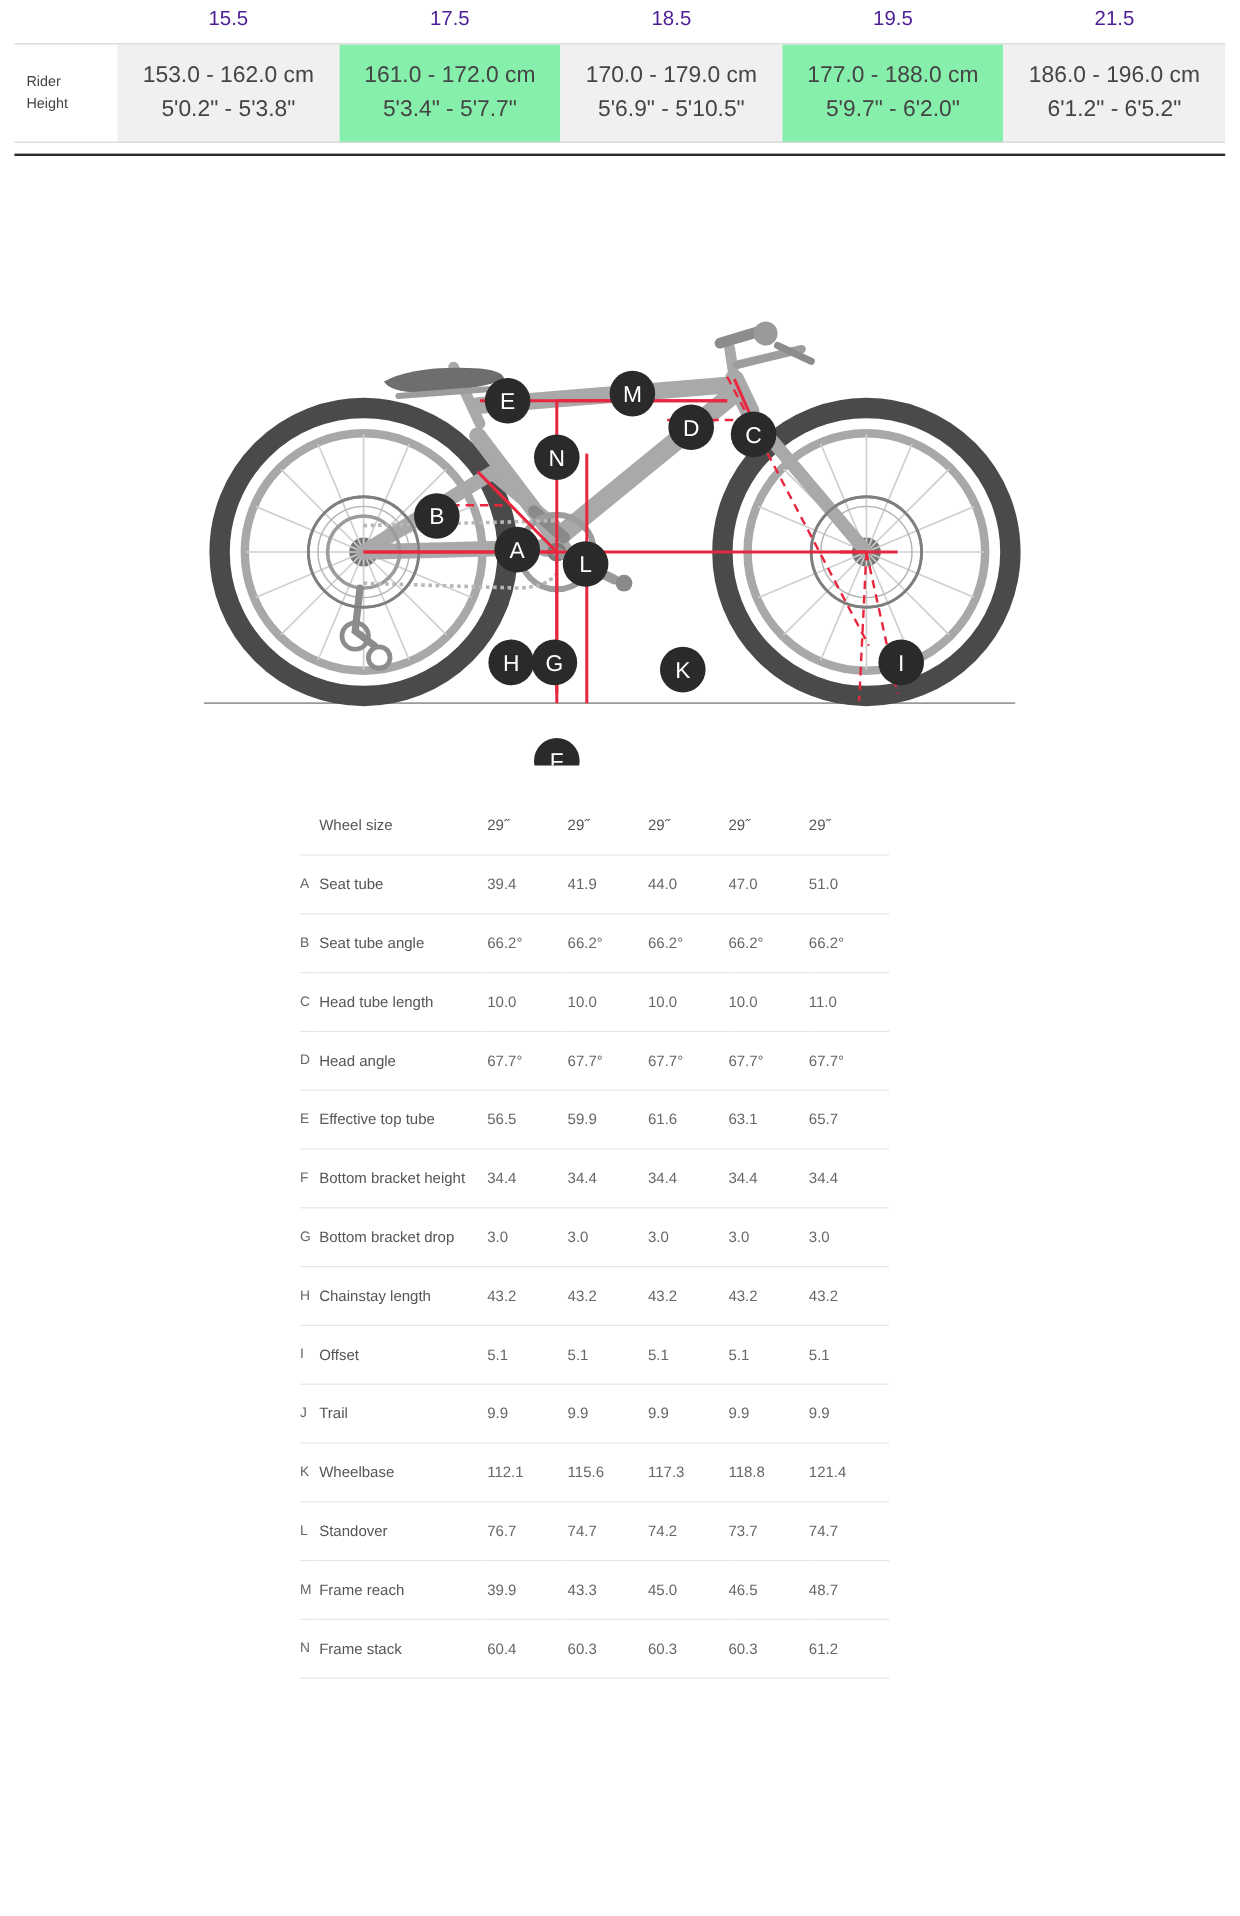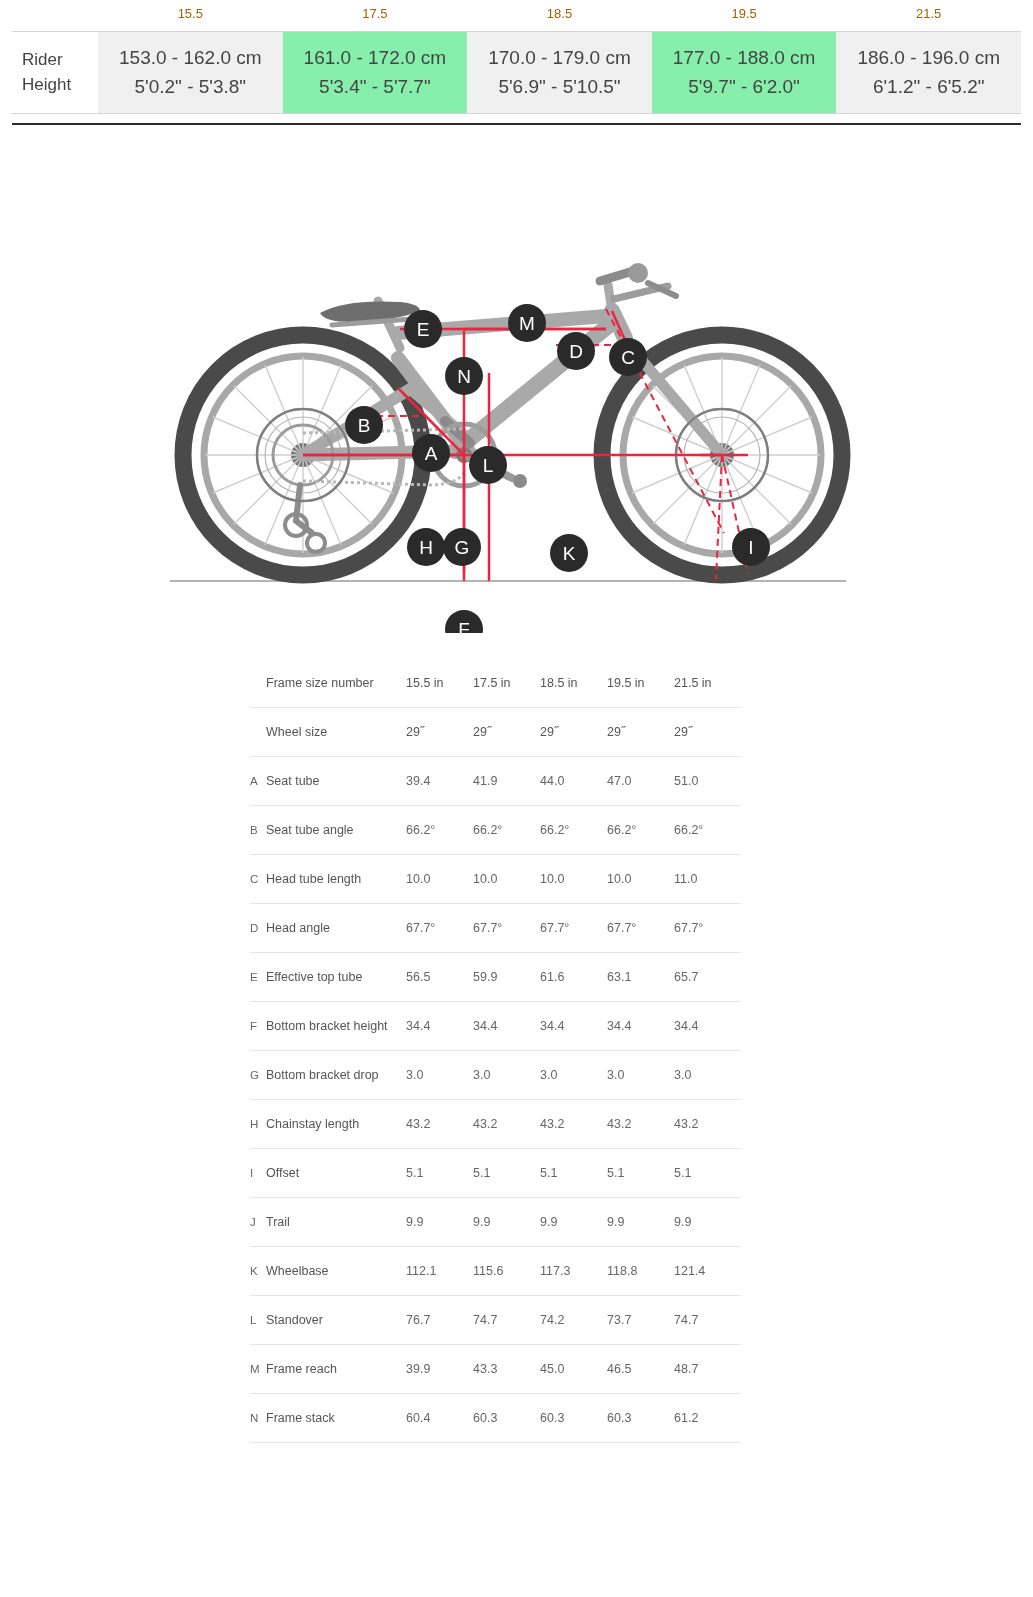--- a/index.html
+++ b/index.html
@@ -21,38 +21,38 @@
     width: 1009px;
     margin: 0 12px;
     border-collapse: collapse;
     table-layout: fixed;
   }
   .size-table th, .size-table td {
     text-align: center;
     font-weight: normal;
   }
   .size-head th {
-    font-size: 13px;
-    color: #a16207;
+    font-size: 17px;
+    color: #4c1d95;
     padding: 6px 0 10px 0;
     border: none;
   }
   .size-head th.corner { width: 86px; }
   .size-table tbody td {
     border-top: 1px solid #d5d5d5;
     border-bottom: 1px solid #d5d5d5;
     padding: 12px 4px;
     font-size: 19px;
     color: #444;
     line-height: 1.5;
   }
   .size-table tbody td.rowlabel {
     text-align: left;
     padding-left: 10px;
-    font-size: 17px;
+    font-size: 12px;
     color: #444;
     border-right: none;
     background: #fff;
     line-height: 1.45;
   }
   .shade-a { background: #f0f0f0; }
   .shade-b { background: #86efac; }
   .cell-sub { display: block; }
 
   .hr-dark {
@@ -372,29 +372,20 @@
       </g>
     </svg>
   </div>
 
 
   <div class="geo-wrap">
     <table class="geo-table">
       <tbody>
         <tr class="header-row">
           <td class="letter"></td>
-          <td class="label">Frame size number</td>
-          <td class="val">15.5 in</td>
-          <td class="val">17.5 in</td>
-          <td class="val">18.5 in</td>
-          <td class="val">19.5 in</td>
-          <td class="val">21.5 in</td>
-        </tr>
-        <tr class="header-row">
-          <td class="letter"></td>
           <td class="label">Wheel size</td>
           <td class="val">29˝</td>
           <td class="val">29˝</td>
           <td class="val">29˝</td>
           <td class="val">29˝</td>
           <td class="val">29˝</td>
         </tr>
 
         <tr>
           <td class="letter">A</td>

